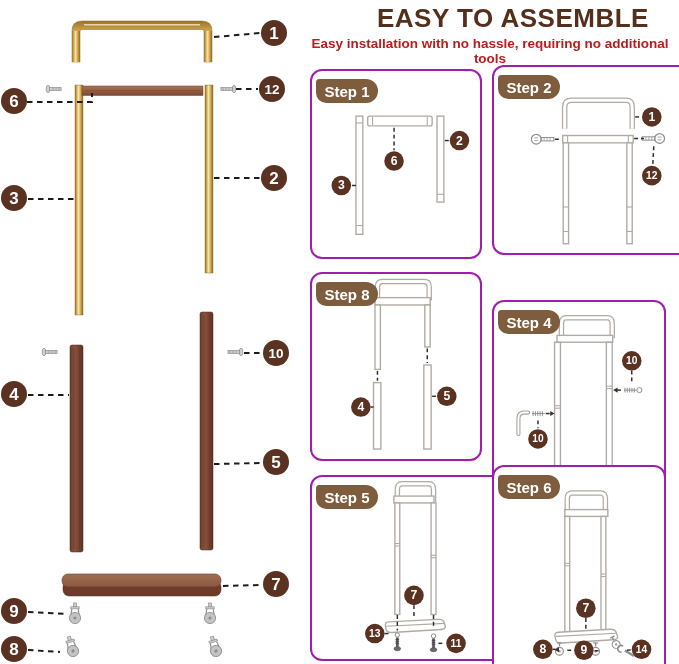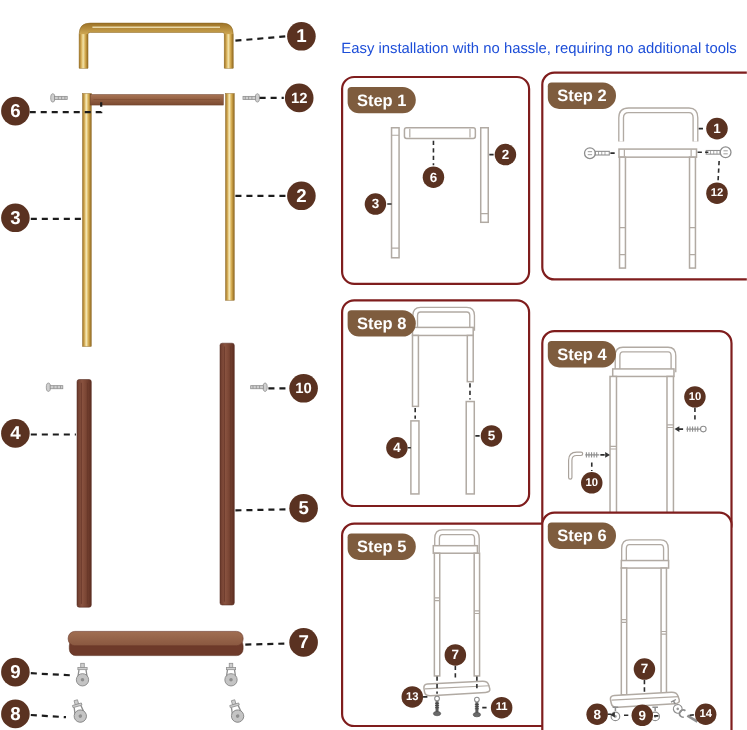--- a/index.html
+++ b/index.html
@@ -1,22 +1,22 @@
 <!DOCTYPE html>
 <html><head>
 <meta charset="utf-8">
 <style>
   html,body{margin:0;padding:0;background:#fff;}
   .canvas{position:relative;width:679px;height:664px;background:#ffffff;
     font-family:"Liberation Sans",sans-serif;overflow:hidden;}
   .title{position:absolute;left:377px;top:3px;font-size:26px;font-weight:bold;
     color:#54301c;letter-spacing:.5px;white-space:nowrap;}
   .subtitle{position:absolute;left:306px;top:36px;width:368px;text-align:center;
-    font-size:13.5px;color:#1d4ed8;}
-  .panel{position:absolute;border:2px solid #7f1d1d;border-radius:12px;background:#fff;box-sizing:border-box;}
+    font-size:13.5px;color:#b91c1c;font-weight:bold;}
+  .panel{position:absolute;border:2px solid #a21caf;border-radius:12px;background:#fff;box-sizing:border-box;}
   .panel svg{position:absolute;left:0;top:0;width:100%;height:100%;}
   .pill{position:absolute;left:4px;top:8px;width:62px;height:24px;background:#7e5c3e;color:#fff;
     font-weight:bold;font-size:15px;border-radius:4px 14px 14px 12px;
     display:flex;align-items:center;justify-content:center;z-index:2;}
   
   .ln{stroke:#b1aaa3;stroke-width:1.4;fill:#fff;}
   .lnt{stroke:#b1aaa3;stroke-width:1.1;fill:none;}
   .tubeO{stroke:#b1aaa3;stroke-width:5.6;fill:none;}
   .tubeI{stroke:#ffffff;stroke-width:3.1;fill:none;}
   .keyO{stroke:#a9a29b;stroke-width:4.2;fill:none;stroke-linecap:round;}
@@ -191,20 +191,21 @@
     <g>
       <circle cx="14" cy="611" r="13" class="badge"></circle>
       <text x="14" y="611" class="bnum" font-size="17" dominant-baseline="central">9</text>
       </g>
     <g>
       <circle cx="14" cy="649" r="13" class="badge"></circle>
       <text x="14" y="649" class="bnum" font-size="17" dominant-baseline="central">8</text>
       </g>
   </svg>
 
+  <div class="title">EASY TO ASSEMBLE</div>
   <div class="subtitle">Easy installation with no hassle, requiring no additional tools</div>
 
   <div class="panel" style="left:310px;top:69px;width:172px;height:190px;">
     <div class="pill">Step 1</div>
     <svg viewBox="0 0 172 190">
       <g>
         <rect x="45" y="46" width="7" height="121" class="ln"></rect>
         <line x1="45" y1="53" x2="52" y2="53" class="lnt"></line>
         <line x1="45" y1="158" x2="52" y2="158" class="lnt"></line>
         <rect x="128" y="46" width="7" height="88" class="ln"></rect>

